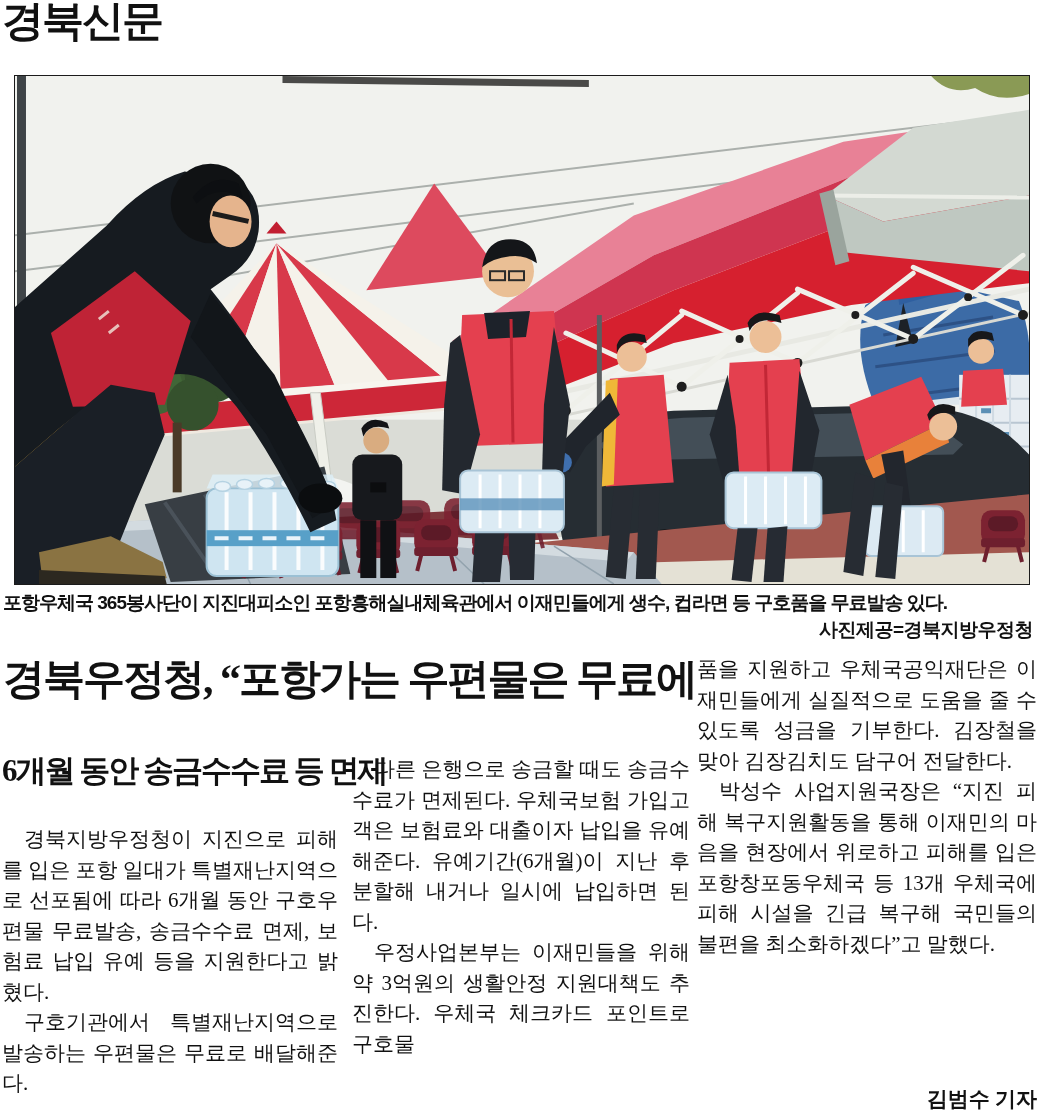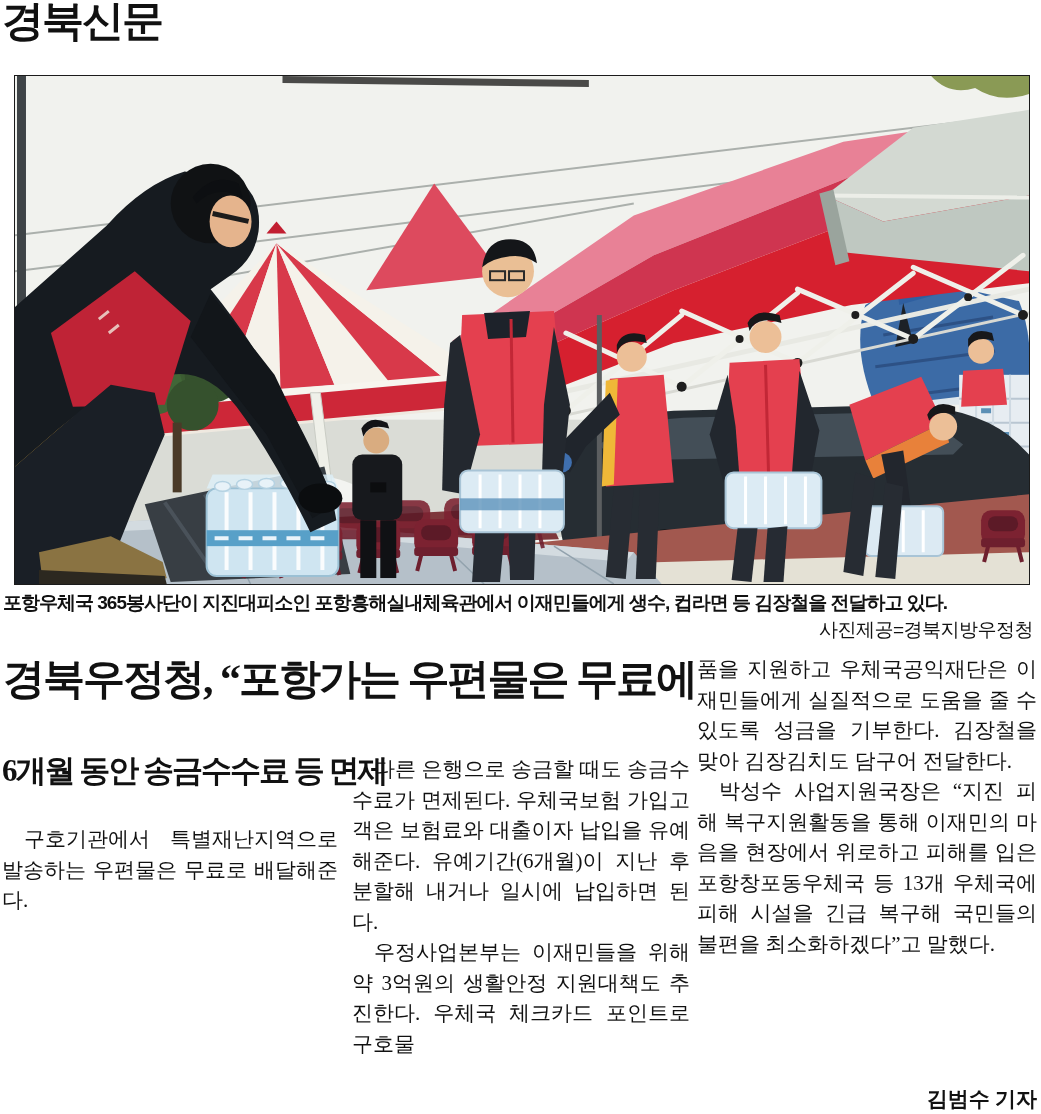--- a/index.html
+++ b/index.html
@@ -28,21 +28,21 @@
   .photo-frame svg{display:block; width:100%; height:100%;}
   .caption{
     position:absolute; left:3px; top:590px; width:1034px;
     font-family:"Liberation Sans","DejaVu Sans",sans-serif;
     font-weight:700; font-size:19px; letter-spacing:-1px; line-height:26px;
     white-space:nowrap;
   }
   .credit{
     position:absolute; right:8px; top:617px;
     font-family:"Liberation Sans","DejaVu Sans",sans-serif;
-    font-weight:400; font-size:19px; letter-spacing:-0.5px;
+    font-weight:700; font-size:19px; letter-spacing:-0.5px;
   }
   .headline{
     position:absolute; left:3px; top:654px; width:690px;
     font-weight:700; font-size:42px; letter-spacing:-2px; line-height:50px;
     white-space:nowrap; overflow:hidden;
   }
   .col{
     position:absolute;
     font-size:21px; line-height:30.5px; text-align:justify;
     word-break:break-all;
@@ -307,28 +307,29 @@
         <path d="M84,244 l10,-8 M94,258 l10,-8" stroke="#f2e8dc" stroke-width="3" opacity="0.8"></path>
         <polygon points="196,218 260,300 306,396 322,430 298,444 252,360 176,262" fill="#12161a"></polygon>
         <ellipse cx="306" cy="424" rx="22" ry="15" fill="#0b0d0f"></ellipse>
         <polygon points="0,392 44,354 96,310 140,318 150,360 120,430 104,470 108,510 0,510" fill="#1a1f26"></polygon>
         <polygon points="24,478 96,462 148,488 152,504 136,510 28,510" fill="#8a7342"></polygon>
         <polygon points="24,496 150,502 152,510 24,510" fill="#2c2820"></polygon>
       </g>
     </svg>
   </div>
 
-  <div class="caption">포항우체국 365봉사단이 지진대피소인 포항흥해실내체육관에서 이재민들에게 생수, 컵라면 등 김장철을 전달하고 있다.</div>
+  <div class="caption">포항우체국 365봉사단이 지진대피소인 포항흥해실내체육관에서 이재민들에게 생수, 컵라면 등 구호품을 무료발송 있다.</div>
   <div class="credit">사진제공=경북지방우정청</div>
 
   <h1 class="headline" style="margin:0">경북우정청, “포항가는 우편물은 무료에요”</h1>
 
   <div class="col" id="col1">
     <div class="subhead">6개월 동안 송금수수료 등 면제</div>
     <div class="col-body">
+      <p>경북지방우정청이 지진으로 피해를 입은 포항 일대가 특별재난지역으로 선포됨에 따라 6개월 동안 구호우편물 무료발송, 송금수수료 면제, 보험료 납입 유예 등을 지원한다고 밝혔다.</p>
       <p>구호기관에서 특별재난지역으로 발송하는 우편물은 무료로 배달해준다.</p>
     </div>
   </div>
 
   <div class="col" id="col2">
     <p>다른 은행으로 송금할 때도 송금수수료가 면제된다. 우체국보험 가입고객은 보험료와 대출이자 납입을 유예해준다. 유예기간(6개월)이 지난 후 분할해 내거나 일시에 납입하면 된다.</p>
     <p>우정사업본부는 이재민들을 위해 약 3억원의 생활안정 지원대책도 추진한다. 우체국 체크카드 포인트로 구호물</p>
   </div>
 
   <div class="col" id="col3">

